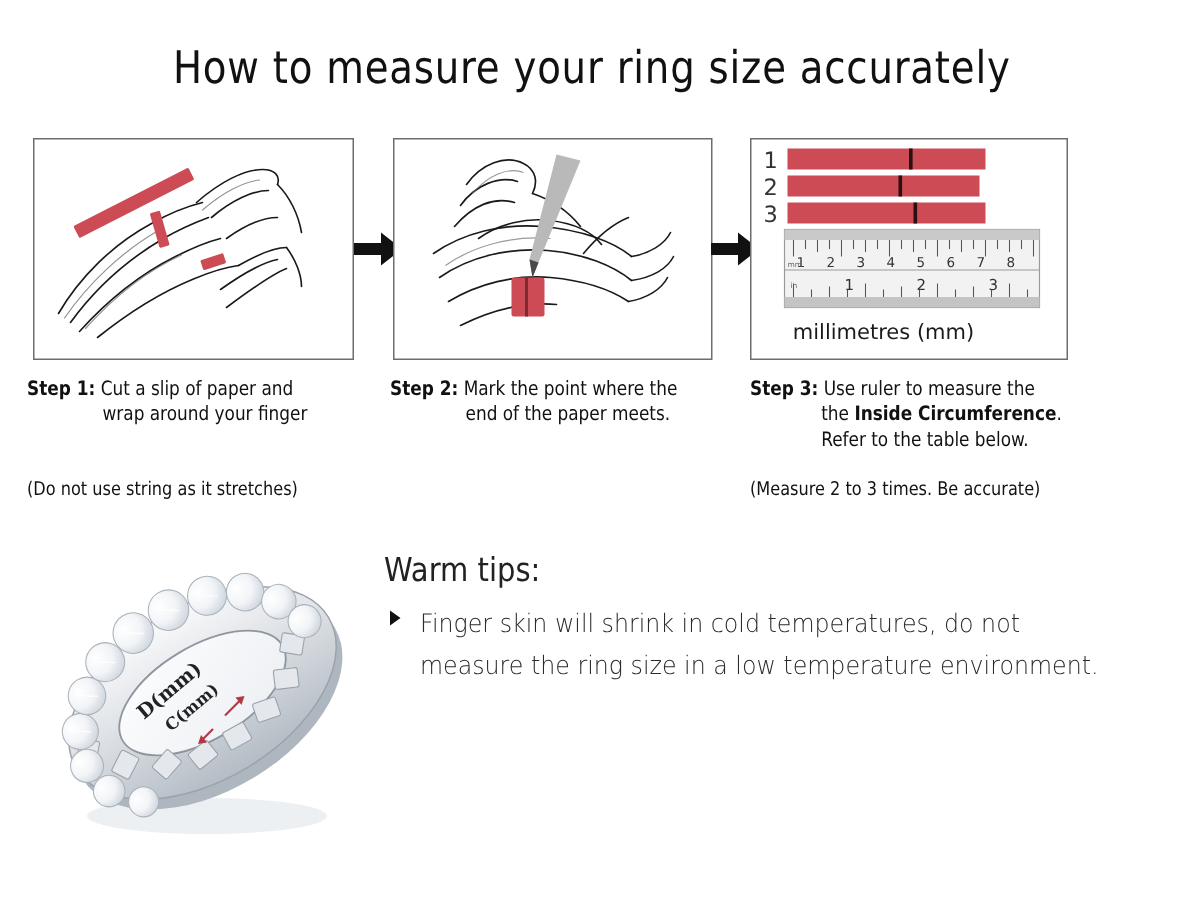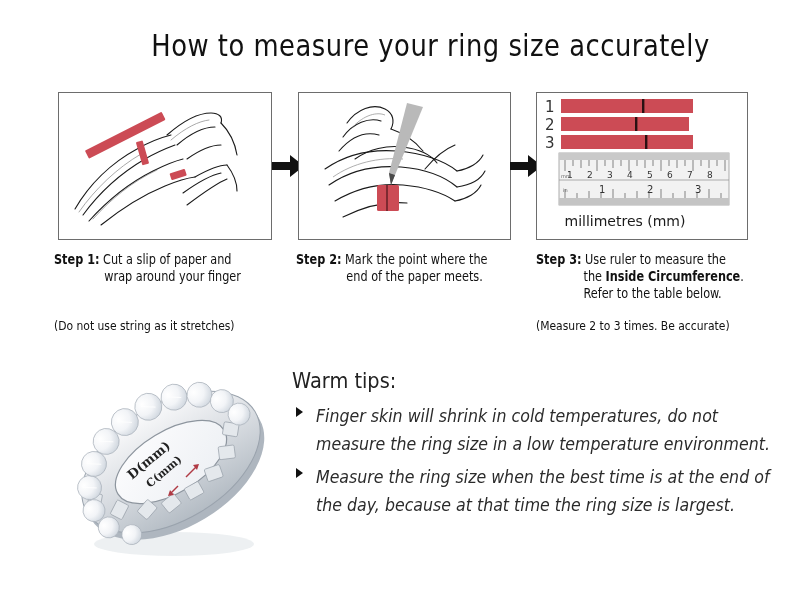--- a/index.html
+++ b/index.html
@@ -1,21 +1,21 @@
 <!DOCTYPE html>
 <html><head>
 <meta charset="utf-8">
 <style>
   html,body{margin:0;padding:0;}
   body{
     width:789px;height:606px;background:#ffffff;
     font-family:"DejaVu Sans Condensed","Liberation Sans",sans-serif;
     color:#111;overflow:hidden;position:relative;
   }
-  .stage{position:absolute;inset:0;margin-left:36px;}
+  .stage{position:absolute;inset:0;}
 
   
   .title{
     position:absolute;left:0;top:28px;width:789px;text-align:center;
     font-family:"DejaVu Sans","Liberation Sans",sans-serif;
     font-size:30px;font-weight:400;letter-spacing:.6px;color:#111;
     transform:scaleX(.86);transform-origin:center top;white-space:nowrap;
   }
 
   
@@ -56,21 +56,21 @@
   #ringbox{position:absolute;left:22px;top:358px;width:226px;height:212px;}
   #ringbox svg{display:block;width:100%;height:100%;}
 
   
   #tipsTitle{
     position:absolute;left:256px;top:368px;font-size:22px;font-weight:400;color:#222;
     font-family:"DejaVu Sans","Liberation Sans",sans-serif;
     transform:scaleX(.88);transform-origin:left top;white-space:nowrap;
   }
   #tipsList{position:absolute;left:258px;top:402px;width:520px;}
-  .tip{position:relative;padding-left:22px;margin-bottom:5px;font-style:italic;}
+  .tip{position:relative;padding-left:22px;margin-bottom:5px;}
   .tip .bullet{
     position:absolute;left:2px;top:5px;width:0;height:0;
     border-left:7px solid #111;border-top:5px solid transparent;border-bottom:5px solid transparent;
   }
   .tip .txt{
     display:block;font-size:17px;line-height:28px;color:#2b2b2b;font-weight:300;
     font-family:"DejaVu Sans","Liberation Sans",sans-serif;
     transform:scaleX(.93);transform-origin:left top;
   }
 </style>
@@ -344,19 +344,15 @@
       </g>
     </svg>
   </div>
 
   <div id="tipsTitle">Warm tips:</div>
   <div id="tipsList">
     <div class="tip">
       <span class="bullet"></span>
       <span class="txt">Finger skin will shrink in cold temperatures, do not measure the ring size in a low temperature environment.</span>
     </div>
-    <div class="tip">
-      <span class="bullet"></span>
-      <span class="txt">Measure the ring size when the best time is at the end of the day, because at that time the ring size is largest.</span>
-    </div>
   </div>
 
 </div>
 
 </body></html>

